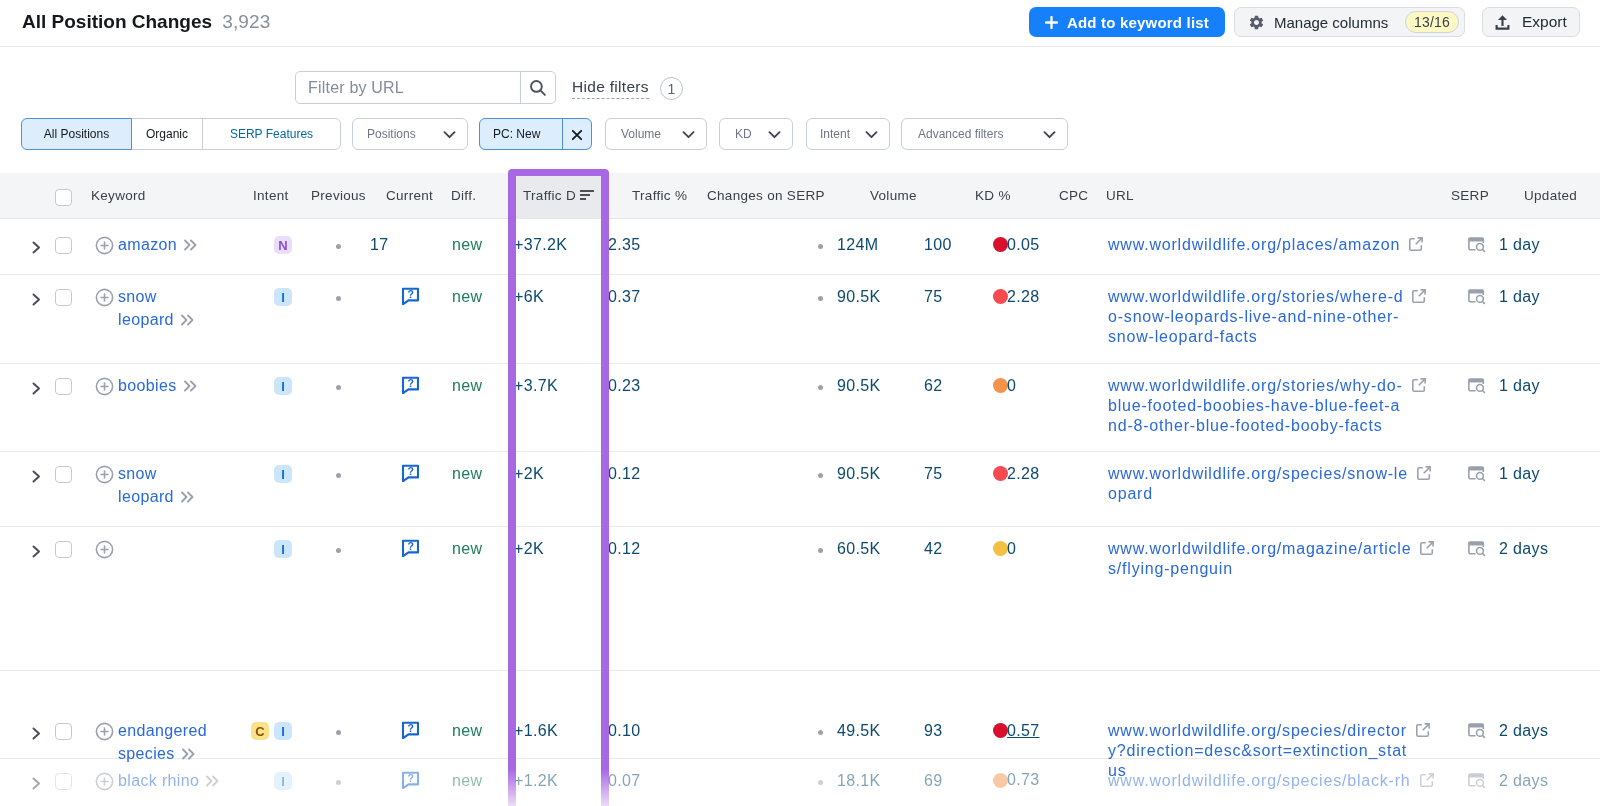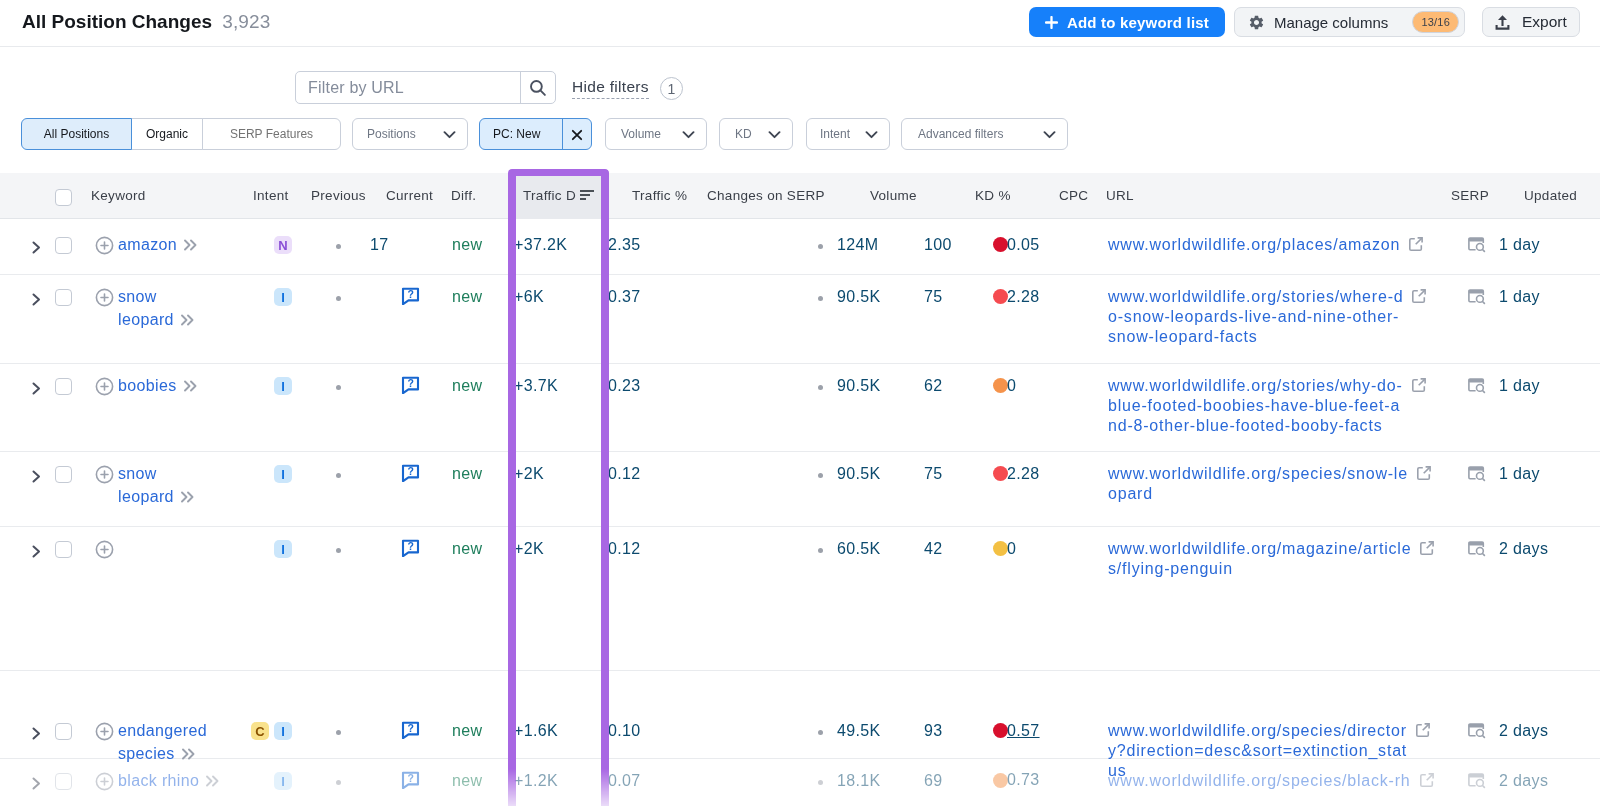--- a/index.html
+++ b/index.html
@@ -40,21 +40,21 @@
   <svg width="13" height="13" viewBox="0 0 13 13" style="margin-right:9px;">
         <path d="M6.5 1v11M1 6.5h11" stroke="#fff" stroke-width="2.3" stroke-linecap="round"></path>
       </svg>
   <span style="color:#fff;font-size:15px;font-weight:700;letter-spacing:.2px;">Add to keyword list</span>
 </div>
 <div class="gbtn" style="left:1234px;width:231px;padding-left:13px;padding-right:0;">
   <svg width="17" height="17" viewBox="0 0 24 24" style="margin-right:9px;">
         <path fill="#565D68" d="M19.14 12.94c.04-.3.06-.61.06-.94 0-.32-.02-.64-.07-.94l2.03-1.58c.18-.14.23-.41.12-.61l-1.92-3.32c-.12-.22-.37-.29-.59-.22l-2.39.96c-.5-.38-1.03-.7-1.62-.94l-.36-2.54c-.04-.24-.24-.41-.48-.41h-3.84c-.24 0-.43.17-.47.41l-.36 2.54c-.59.24-1.13.57-1.62.94l-2.39-.96c-.22-.08-.47 0-.59.22L2.74 8.87c-.12.21-.08.47.12.61l2.03 1.58c-.05.3-.09.63-.09.94s.02.64.07.94l-2.03 1.58c-.18.14-.23.41-.12.61l1.92 3.32c.12.22.37.29.59.22l2.39-.96c.5.38 1.03.7 1.62.94l.36 2.54c.05.24.24.41.48.41h3.84c.24 0 .44-.17.47-.41l.36-2.54c.59-.24 1.13-.56 1.62-.94l2.39.96c.22.08.47 0 .59-.22l1.92-3.32c.12-.22.07-.47-.12-.61l-2.01-1.58zM12 15.6c-1.98 0-3.6-1.62-3.6-3.6s1.62-3.6 3.6-3.6 3.6 1.62 3.6 3.6-1.62 3.6-3.6 3.6z"></path>
       </svg>
   <span>Manage columns</span>
-  <span style="margin-left:auto;margin-right:5px;height:22px;padding:0 8px;border:1px solid #D0D4DC;border-radius:11px;background:#fdba74;color:#3B414C;font-size:11px;display:flex;align-items:center;letter-spacing:.2px;">13/16</span>
+  <span style="margin-left:auto;margin-right:5px;height:22px;padding:0 8px;border:1px solid #D0D4DC;border-radius:11px;background:#fef9c3;color:#3B414C;font-size:14px;display:flex;align-items:center;letter-spacing:.2px;">13/16</span>
 </div>
 <div class="gbtn" style="left:1482px;width:98px;padding-left:11px;">
   <svg width="17" height="17" viewBox="0 0 17 17" fill="none" style="margin-right:11px;">
         <path d="M8.5 12V4" stroke="#3A3F4A" stroke-width="2.1"></path>
         <path d="M8.5 1.2L13 6H4z" fill="#3A3F4A"></path>
         <path d="M2.6 11v3.6h11.8V11" stroke="#3A3F4A" stroke-width="2.1"></path>
       </svg>
   <span style="font-size:15.5px;">Export</span>
 </div>
 
@@ -64,21 +64,21 @@
   <svg class="abs" width="18" height="18" viewBox="0 0 17 17" style="right:8px;top:7px;">
         <circle cx="7" cy="7" r="5.1" stroke="#4A5160" stroke-width="1.8" fill="none"></circle>
         <path d="M11 11l4 4" stroke="#4A5160" stroke-width="1.8" stroke-linecap="round"></path>
       </svg>
 </div>
 <div class="abs" style="left:572px;top:78px;font-size:15.5px;color:#39414E;letter-spacing:.3px;border-bottom:1.5px dashed #9AA2B1;padding-bottom:1.5px;">Hide filters</div>
 <div class="abs" style="left:660px;top:77px;width:23px;height:23px;border:1.3px solid #BCC3CE;border-radius:50%;display:flex;align-items:center;justify-content:center;font-size:14px;color:#5E6673;">1</div>
 
 <div class="chip" style="left:21px;width:111px;background:#DEEDFB;border:1px solid #4A90DA;border-radius:6px 0 0 6px;z-index:2;justify-content:center;color:#15181D;">All Positions</div>
 <div class="chip" style="left:131px;width:72px;border-radius:0;justify-content:center;color:#15181D;">Organic</div>
-<div class="chip" style="left:202px;width:139px;border-radius:0 6px 6px 0;justify-content:center;color:#737373;">SERP Features</div>
+<div class="chip" style="left:202px;width:139px;border-radius:0 6px 6px 0;justify-content:center;color:#0369a1;">SERP Features</div>
 <div class="chip" style="left:352px;width:116px;padding-left:14px;">Positions
   <svg width="13" height="8" viewBox="0 0 13 8" style="position:absolute;right:11px;top:12.5px;">
         <path d="M1.5 1.2l5 5 5-5" stroke="#3E4552" stroke-width="1.9" fill="none" stroke-linecap="round" stroke-linejoin="round"></path>
       </svg></div>
 <div class="chip" style="left:479px;width:113px;background:#DCEDFD;border:1px solid #4A90DA;color:#15181D;padding-left:13px;">PC: New
   <div style="position:absolute;right:28px;top:0;width:1px;height:30px;background:#4A90DA;"></div>
   <svg width="12" height="12" viewBox="0 0 12 12" style="position:absolute;right:8px;top:10px;">
         <path d="M1.8 1.8l8.4 8.4M10.2 1.8l-8.4 8.4" stroke="#15181D" stroke-width="1.8" stroke-linecap="round"></path>
       </svg></div>
 <div class="chip" style="left:605px;width:102px;padding-left:15px;">Volume

